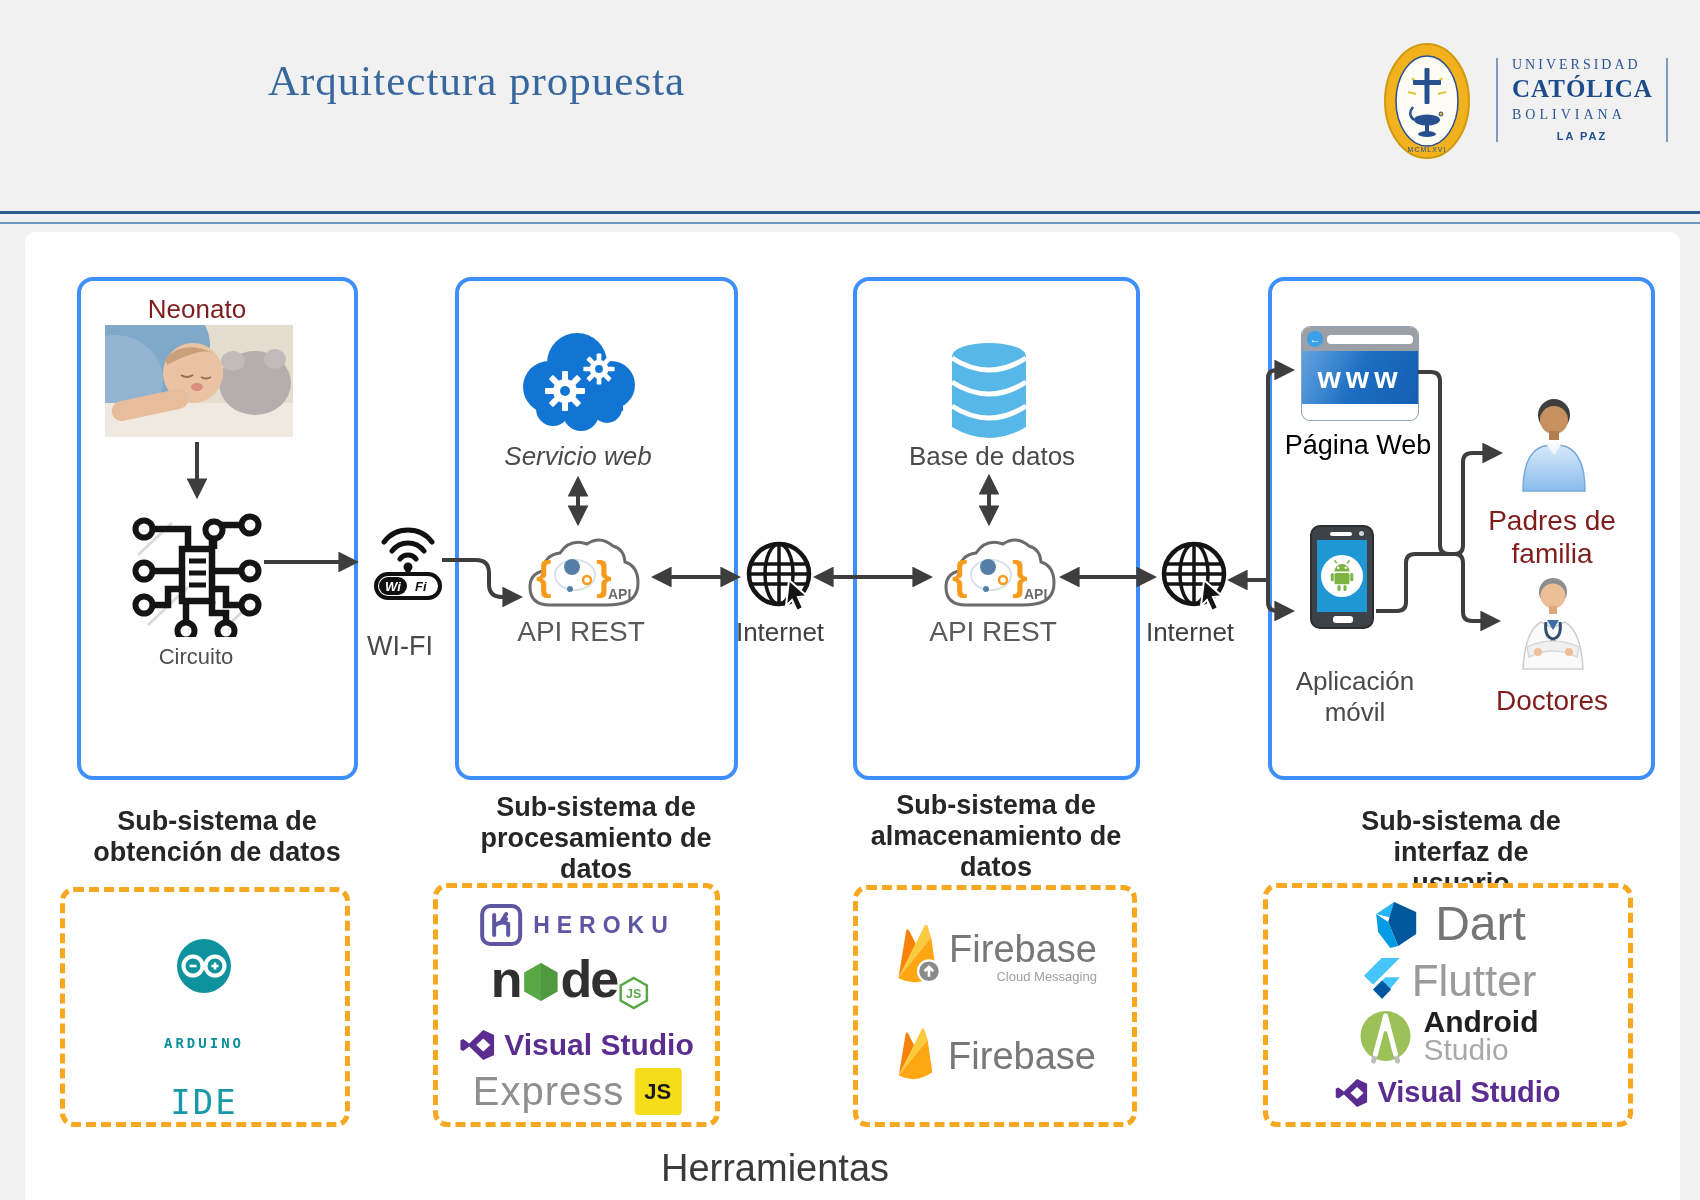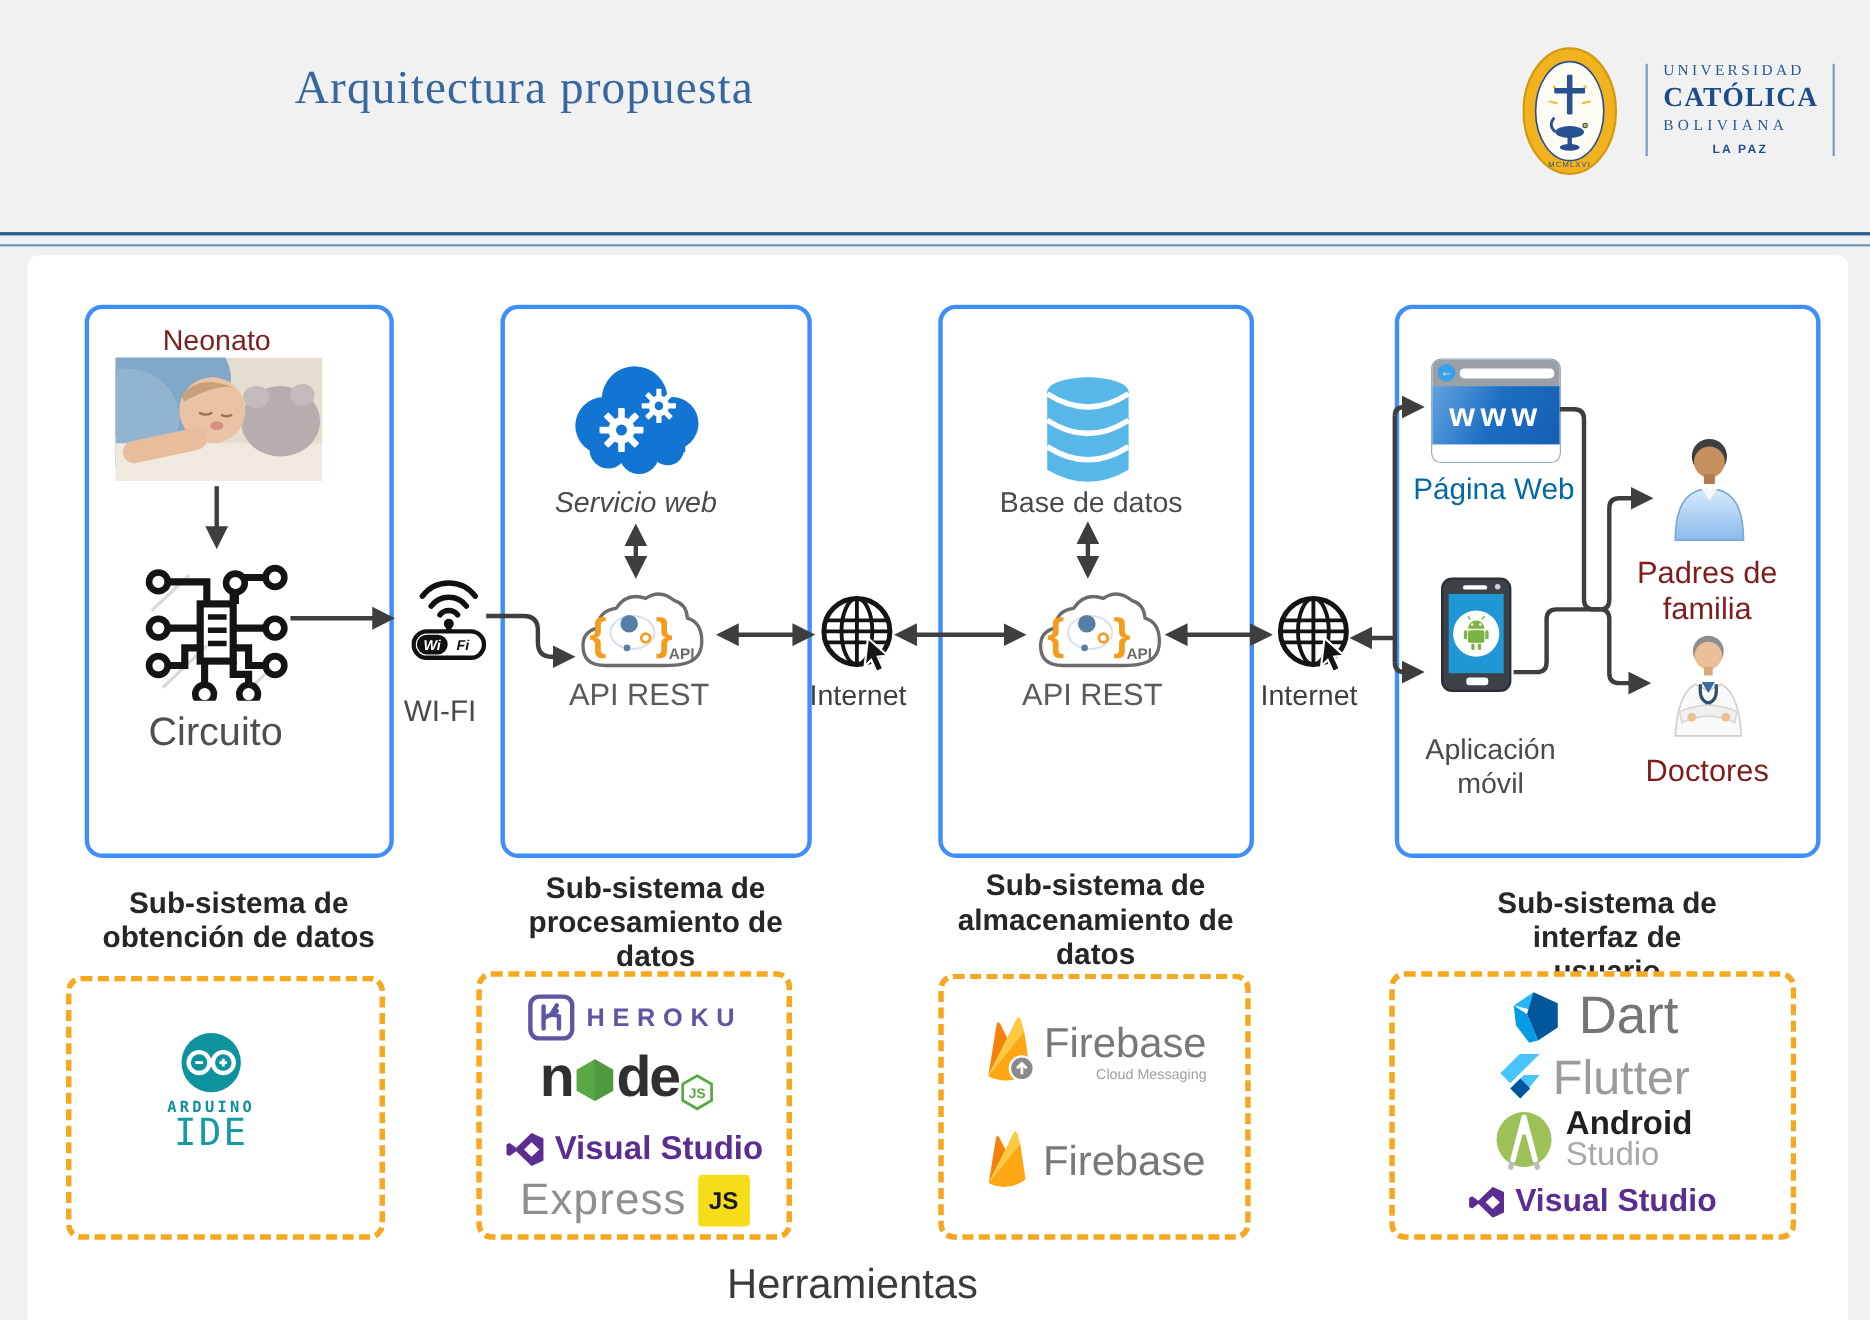--- a/index.html
+++ b/index.html
@@ -23,21 +23,21 @@
   .logo-lp{font-size:11px;font-weight:bold;letter-spacing:2px;color:#20508f;margin-top:7px;text-align:center;width:140px;}
   .logo-sep{width:0;border-left:2px solid #7d9cc3;height:84px;top:58px;}
   
   .panel{left:25px;top:232px;width:1655px;height:968px;background:#ffffff;border-radius:10px 10px 0 0;}
   
   .sysbox{box-sizing:border-box;border:4px solid #3e8efb;border-radius:16px;background:#fff;}
   .toolbox{box-sizing:border-box;border:5px dashed #f5a820;border-radius:14px;background:#fff;}
   
   .lbl{text-align:center;transform:translateX(-50%);white-space:pre-line;line-height:1.18;}
   .node-lbl{font-size:26px;color:#4a4a4a;}
-  .node-lbl-dk{font-size:27px;color:#0369a1;}
+  .node-lbl-dk{font-size:27px;color:#000000;}
   .bold-lbl{font-weight:normal;color:#7f1d1d;}
   .sys-lbl{font-size:27px;font-weight:bold;color:#262626;line-height:31px;}
   .tools-caption{font-size:38px;color:#3a3a3a;}
   svg text{font-family:"Liberation Sans", sans-serif;}
   
   .browser{left:1302px;top:327px;width:116px;height:93px;border-radius:8px;overflow:hidden;box-shadow:0 0 0 1px #8fa4b8;}
   .browser .bar{height:24px;background:#9aa0a6;display:flex;align-items:center;padding:0 5px;gap:4px;}
   .browser .back{width:16px;height:16px;border-radius:50%;background:#3aa0e8;color:#fff;font-size:11px;line-height:16px;text-align:center;flex:0 0 auto;}
   .browser .addr{height:9px;background:#fff;border-radius:4px;flex:1;}
   .browser .bodyb{height:53px;background:linear-gradient(115deg,#2e83d4 0%,#1b6cc0 55%,#155fb2 100%);position:relative;display:flex;align-items:center;justify-content:center;}
@@ -159,21 +159,21 @@
       <circle cx="120" cy="22" r="8.5"></circle>
       <circle cx="84" cy="27" r="8.5"></circle>
     <circle cx="14" cy="68" r="8.5"></circle>
       <circle cx="14" cy="102" r="8.5"></circle>
     <circle cx="56" cy="128" r="8.5"></circle>
       <circle cx="96" cy="128" r="8.5"></circle>
     <circle cx="120" cy="68" r="8.5"></circle>
       <circle cx="120" cy="102" r="8.5"></circle>
   </g>
 </svg>
-<div class="abs lbl" style="left:196px;top:644px;font-size:36px;color:#4f4f4f;">Circuito</div>
+<div class="abs lbl" style="left:196px;top:644px;font-size:22px;color:#4f4f4f;">Circuito</div>
 <div class="abs lbl sys-lbl" style="left:217px;top:806px;">Sub-sistema de
 obtención de datos</div>
 
 <svg class="abs" style="left:374px;top:516px;" width="68" height="84" viewBox="0 0 68 84">
   <g fill="none" stroke="#101010" stroke-width="5" stroke-linecap="round">
     <path d="M10,26 A30,30 0 0 1 58,26"></path>
     <path d="M18,35 A20,20 0 0 1 50,35"></path>
     <path d="M26,43 A10,10 0 0 1 42,43"></path>
   </g>
   <circle cx="34" cy="51" r="4.5" fill="#101010"></circle>
@@ -363,21 +363,21 @@
 </svg>
 <div class="abs lbl bold-lbl" style="left:1552px;top:684px;font-size:28px;">Doctores</div>
 <div class="abs lbl sys-lbl" style="left:1461px;top:806px;">Sub-sistema de interfaz de
 usuario</div>
 
 <div class="abs toolbox" style="left:60px;top:887px;width:290px;height:240px;"></div>
 <div class="abs toolbox" style="left:433px;top:883px;width:287px;height:244px;"></div>
 <div class="abs toolbox" style="left:853px;top:885px;width:284px;height:242px;"></div>
 <div class="abs toolbox" style="left:1263px;top:883px;width:370px;height:244px;"></div>
 
-<div class="abs arduino-col" style="left:192px;top:938px;">
+<div class="abs arduino-col" style="left:204px;top:938px;gap:36px;">
   <svg width="56" height="56" viewBox="0 0 56 56">
     <circle cx="28" cy="28" r="27" fill="#0e939e"></circle>
     <circle cx="17" cy="28" r="9.5" fill="none" stroke="#fff" stroke-width="4"></circle>
     <circle cx="39" cy="28" r="9.5" fill="none" stroke="#fff" stroke-width="4"></circle>
     <rect x="13.5" y="26.7" width="7" height="2.6" fill="#fff"></rect>
     <rect x="35.5" y="26.7" width="7" height="2.6" fill="#fff"></rect>
     <rect x="37.7" y="24.5" width="2.6" height="7" fill="#fff"></rect>
   </svg>
   <div class="ard-brand">ARDUINO</div>
   <div class="ard-ide">IDE</div>

